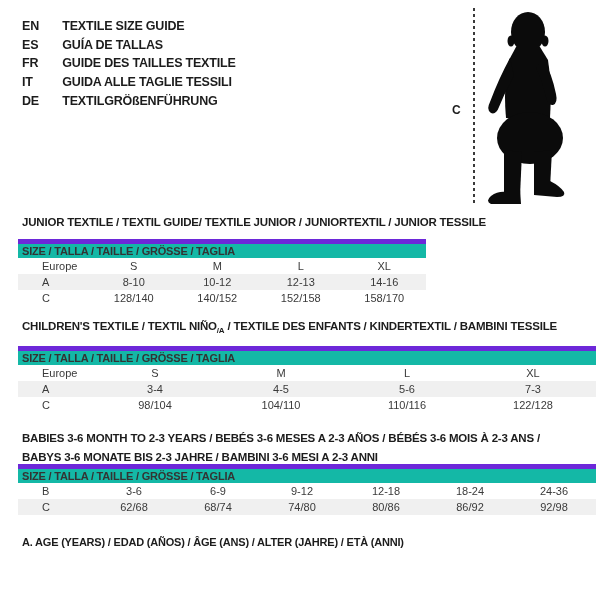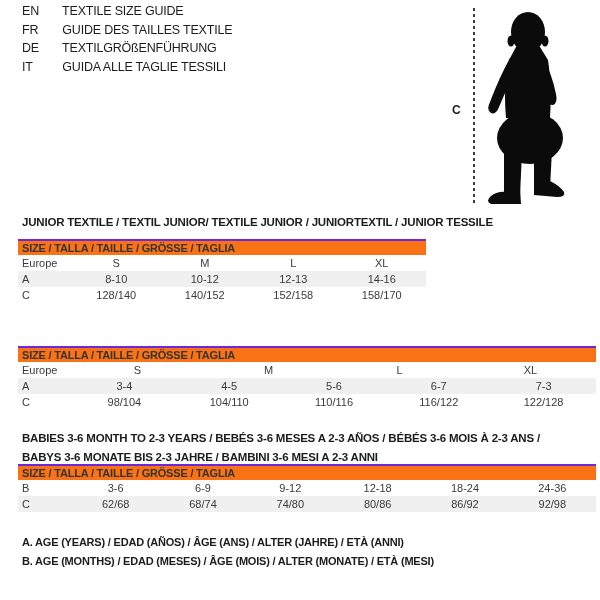--- a/index.html
+++ b/index.html
@@ -1,69 +1,73 @@
 <!DOCTYPE html>
 <html><head>
 <meta charset="utf-8">
 <style>
   html,body{margin:0;padding:0;background:#fff;}
   .page{
     position:relative;width:600px;height:600px;background:#ffffff;overflow:hidden;
     font-family:"Liberation Sans", sans-serif;color:#1d1d1d;
   }
   
-  .lang-block{position:absolute;left:22px;top:2px;font-size:12.5px;font-weight:normal;
+  .lang-block{position:absolute;left:22px;top:17px;font-size:12.5px;font-weight:bold;
     line-height:18.7px;letter-spacing:-0.2px;color:#1c1c1c;}
   .lang-row{white-space:nowrap;}
   .lang-code{display:inline-block;width:37px;}
   
   .baby-svg{position:absolute;left:484px;top:10px;}
   .dash-line{position:absolute;left:473px;top:8px;width:2px;height:198px;
     background:repeating-linear-gradient(to bottom,#3a3a3a 0 3px,transparent 3px 6px);}
   .c-label{position:absolute;left:452px;top:103px;font-size:12px;font-weight:bold;color:#1c1c1c;}
   
   .sec-title{position:absolute;left:22px;font-size:11.5px;font-weight:bold;
     letter-spacing:-0.2px;color:#1c1c1c;white-space:nowrap;}
   .sec-title .subA{font-size:8px;vertical-align:-3px;}
   .sec-title.two-line{line-height:18.5px;white-space:normal;width:560px;margin-top:7px;}
   
   .size-table{position:absolute;left:18px;}
   .size-table.narrow{width:408px;}
   .size-table.wide{width:578px;}
-  .size-bar{height:14px;line-height:14px;background:#f97316;border-top:2px solid #6d28d9;
+  .size-bar{height:14px;line-height:14px;background:#14b8a6;border-top:5px solid #6d28d9;
     font-size:11px;font-weight:bold;color:#333;padding-left:4px;letter-spacing:-0.2px;}
   .t-row{display:flex;height:16px;line-height:16px;font-size:11px;color:#3a3a3a;}
   .t-row.shaded{background:#f0f0f0;}
   .t-cell{flex:1;text-align:center;white-space:nowrap;}
-  .t-cell.label{flex:0 0 50px;text-align:left;padding-left:4px;}
+  .t-cell.label{flex:0 0 50px;text-align:left;padding-left:4px;margin-left:20px;}
   
   .notes{position:absolute;left:22px;top:533px;font-size:11px;font-weight:bold;
     line-height:19.3px;letter-spacing:-0.2px;color:#1c1c1c;}
 </style>
 </head>
 <body>
 
 <div class="page">
 
   <div class="lang-block">
     <div class="lang-row">
       <span class="lang-code">EN</span>
       <span>TEXTILE SIZE GUIDE</span>
     </div>
     <div class="lang-row">
+      <span class="lang-code">ES</span>
+      <span>GUÍA DE TALLAS</span>
+    </div>
+    <div class="lang-row">
       <span class="lang-code">FR</span>
       <span>GUIDE DES TAILLES TEXTILE</span>
     </div>
     <div class="lang-row">
+      <span class="lang-code">IT</span>
+      <span>GUIDA ALLE TAGLIE TESSILI</span>
+    </div>
+    <div class="lang-row">
       <span class="lang-code">DE</span>
       <span>TEXTILGRÖßENFÜHRUNG</span>
-    </div>
-    <div class="lang-row">
-      <span class="lang-code">IT</span>
-      <span>GUIDA ALLE TAGLIE TESSILI</span>
     </div>
   </div>
 
   <span class="c-label">C</span>
   <div class="dash-line"></div>
   <svg class="baby-svg" width="85" height="195" viewBox="0 0 85 195" xmlns="http://www.w3.org/2000/svg">
     <g fill="#0b0b0b">
       <ellipse cx="44" cy="22" rx="17" ry="20"></ellipse>
       <ellipse cx="27" cy="31" rx="3.5" ry="5.5"></ellipse>
       <ellipse cx="61" cy="31" rx="3.5" ry="5.5"></ellipse>
@@ -71,21 +75,21 @@
       <path d="M26 48 Q15 68 6 92 Q2 100 7 103 Q12 105 15 97 Q22 80 30 66 Z"></path>
       <path d="M59 48 Q68 64 72 84 Q74 93 69 95 Q64 96 62 87 Q58 70 52 58 Z"></path>
       <ellipse cx="46" cy="128" rx="33" ry="26"></ellipse>
       <path d="M20 140 L38 142 L36 186 L20 184 Z"></path>
       <path d="M50 142 L68 140 L66 178 L50 178 Z"></path>
       <path d="M36 179 L37 194 L7 194 Q1 191 7 186 Q14 181 22 182 L22 179 Z"></path>
       <path d="M50 171 L66 171 Q76 176 80 182 Q82 187 73 187 L50 185 Z"></path>
     </g>
   </svg>
 
-  <div class="sec-title" style="top:216px;">JUNIOR TEXTILE / TEXTIL JUNIOR/ TEXTILE JUNIOR / JUNIORTEXTIL / JUNIOR TESSILE</div>
+  <div class="sec-title" style="top:216px;">JUNIOR TEXTILE / TEXTIL GUIDE/ TEXTILE JUNIOR / JUNIORTEXTIL / JUNIOR TESSILE</div>
   <div class="size-table narrow" style="top:239px;">
     <div class="size-bar">SIZE / TALLA / TAILLE / GRÖSSE / TAGLIA</div>
     <div>
         <div class="t-row">
           <div class="t-cell label">Europe</div>
           <div class="t-cell">S</div>
           <div class="t-cell">M</div>
           <div class="t-cell">L</div>
           <div class="t-cell">XL</div>
         </div>
@@ -99,44 +103,45 @@
         <div class="t-row">
           <div class="t-cell label">C</div>
           <div class="t-cell">128/140</div>
           <div class="t-cell">140/152</div>
           <div class="t-cell">152/158</div>
           <div class="t-cell">158/170</div>
         </div>
       </div>
   </div>
 
+  <div class="sec-title" style="top:320px;">
+    <span>CHILDREN'S TEXTILE / TEXTIL NIÑO</span><span class="subA">/A</span><span> / TEXTILE DES ENFANTS / KINDERTEXTIL / BAMBINI TESSILE</span>
+  </div>
   <div class="size-table wide" style="top:346px;">
     <div class="size-bar">SIZE / TALLA / TAILLE / GRÖSSE / TAGLIA</div>
     <div>
         <div class="t-row">
           <div class="t-cell label">Europe</div>
           <div class="t-cell">S</div>
           <div class="t-cell">M</div>
           <div class="t-cell">L</div>
           <div class="t-cell">XL</div>
         </div>
         <div class="t-row shaded">
           <div class="t-cell label">A</div>
           <div class="t-cell">3-4</div>
           <div class="t-cell">4-5</div>
           <div class="t-cell">5-6</div>
-          <div class="t-cell">6-7</div>
           <div class="t-cell">7-3</div>
         </div>
         <div class="t-row">
           <div class="t-cell label">C</div>
           <div class="t-cell">98/104</div>
           <div class="t-cell">104/110</div>
           <div class="t-cell">110/116</div>
-          <div class="t-cell">116/122</div>
           <div class="t-cell">122/128</div>
         </div>
       </div>
   </div>
 
   <div class="sec-title two-line" style="top:422px;">
     <div>BABIES 3-6 MONTH TO 2-3 YEARS / BEBÉS 3-6 MESES A 2-3 AÑOS / BÉBÉS 3-6 MOIS À 2-3 ANS /</div>
     <div>BABYS 3-6 MONATE BIS 2-3 JAHRE / BAMBINI 3-6 MESI A 2-3 ANNI</div>
   </div>
   <div class="size-table wide" style="top:464px;">
@@ -158,16 +163,15 @@
           <div class="t-cell">74/80</div>
           <div class="t-cell">80/86</div>
           <div class="t-cell">86/92</div>
           <div class="t-cell">92/98</div>
         </div>
       </div>
   </div>
 
   <div class="notes">
     <div>A. AGE (YEARS) / EDAD (AÑOS) / ÂGE (ANS) / ALTER (JAHRE) / ETÀ (ANNI)</div>
-    <div>B. AGE (MONTHS) / EDAD (MESES) / ÂGE (MOIS) / ALTER (MONATE) / ETÀ (MESI)</div>
   </div>
 
 </div>
 
 </body></html>

